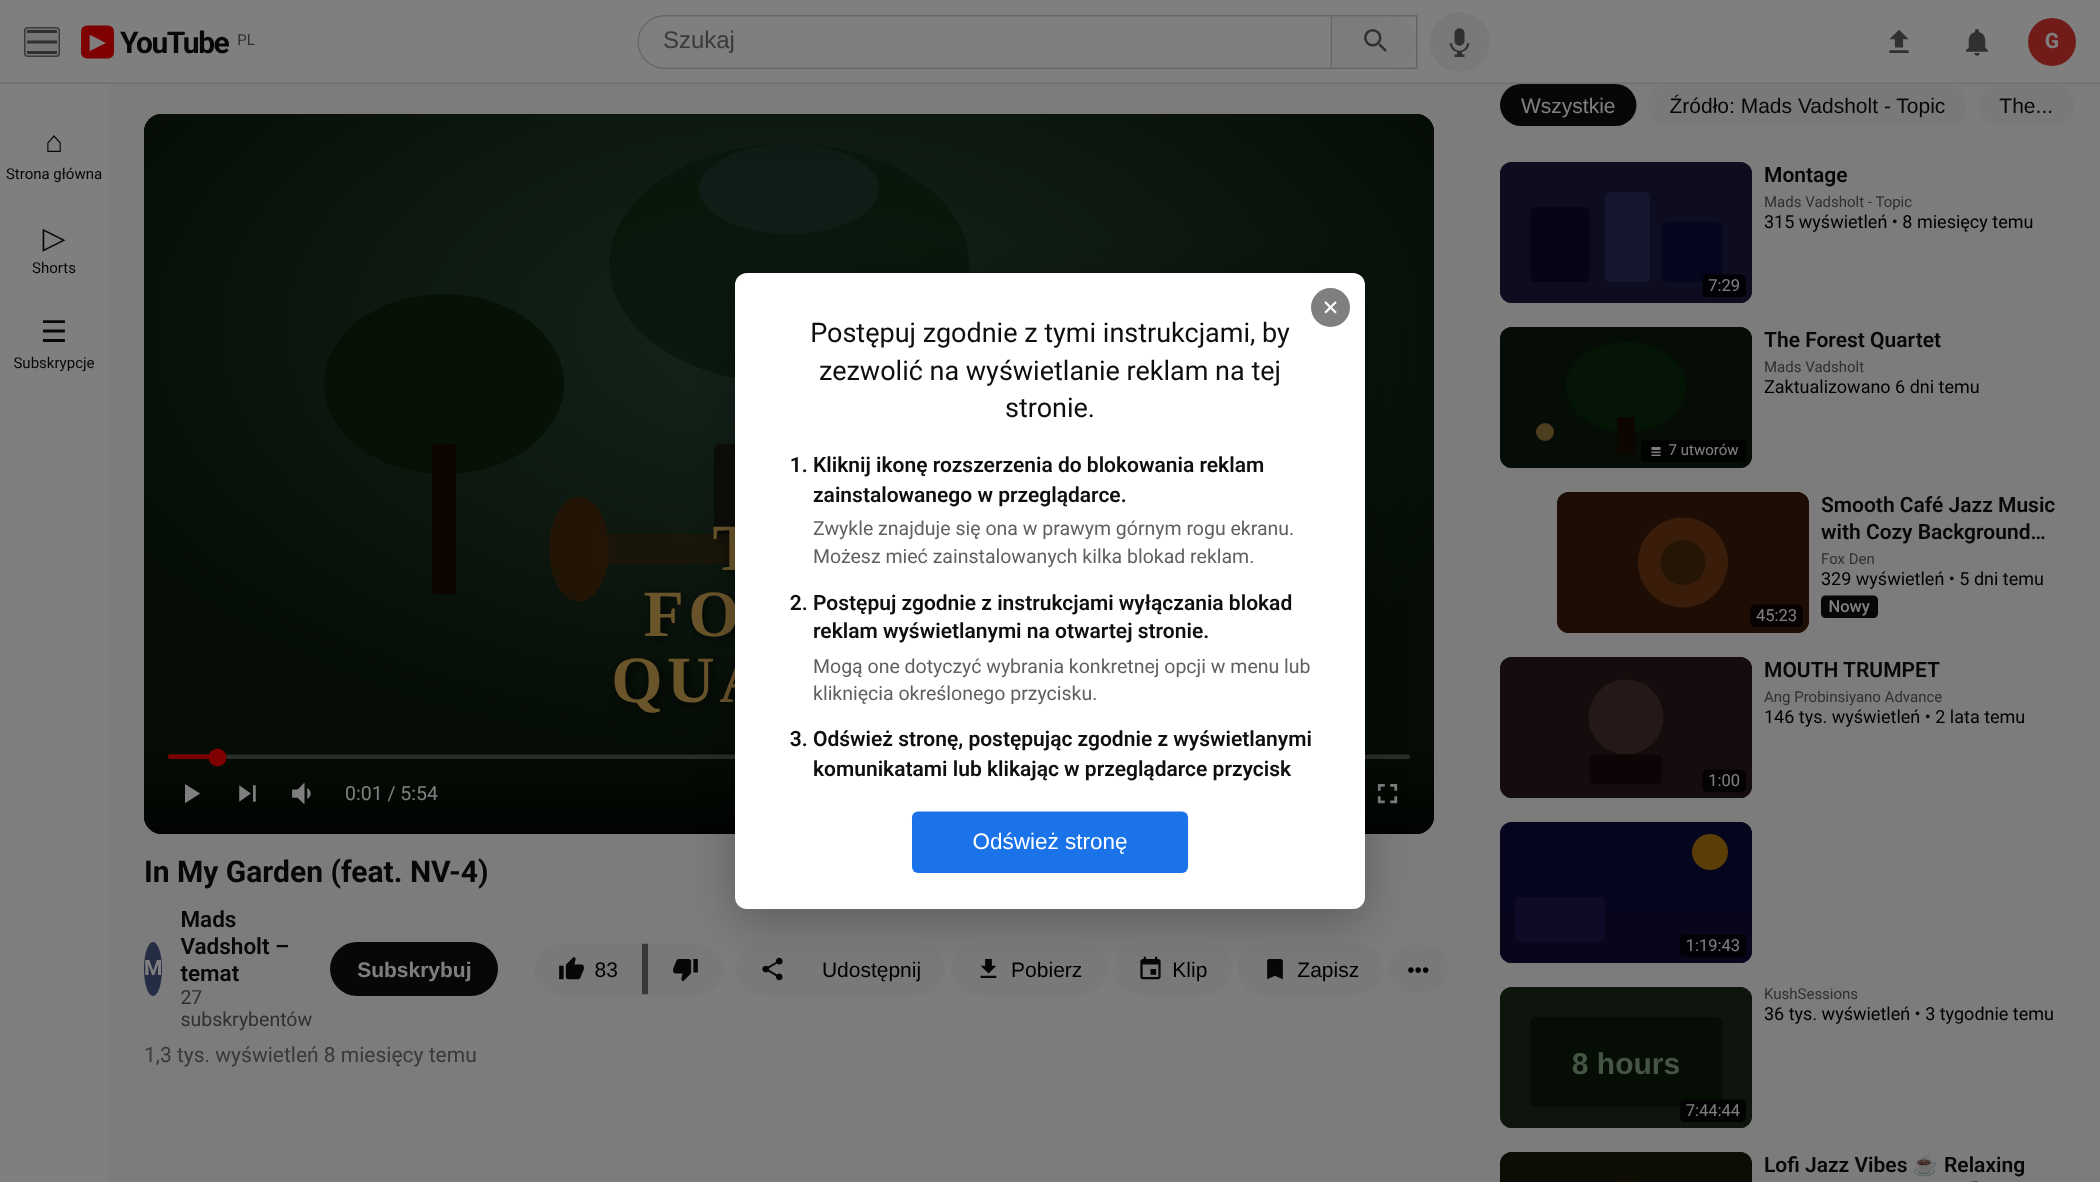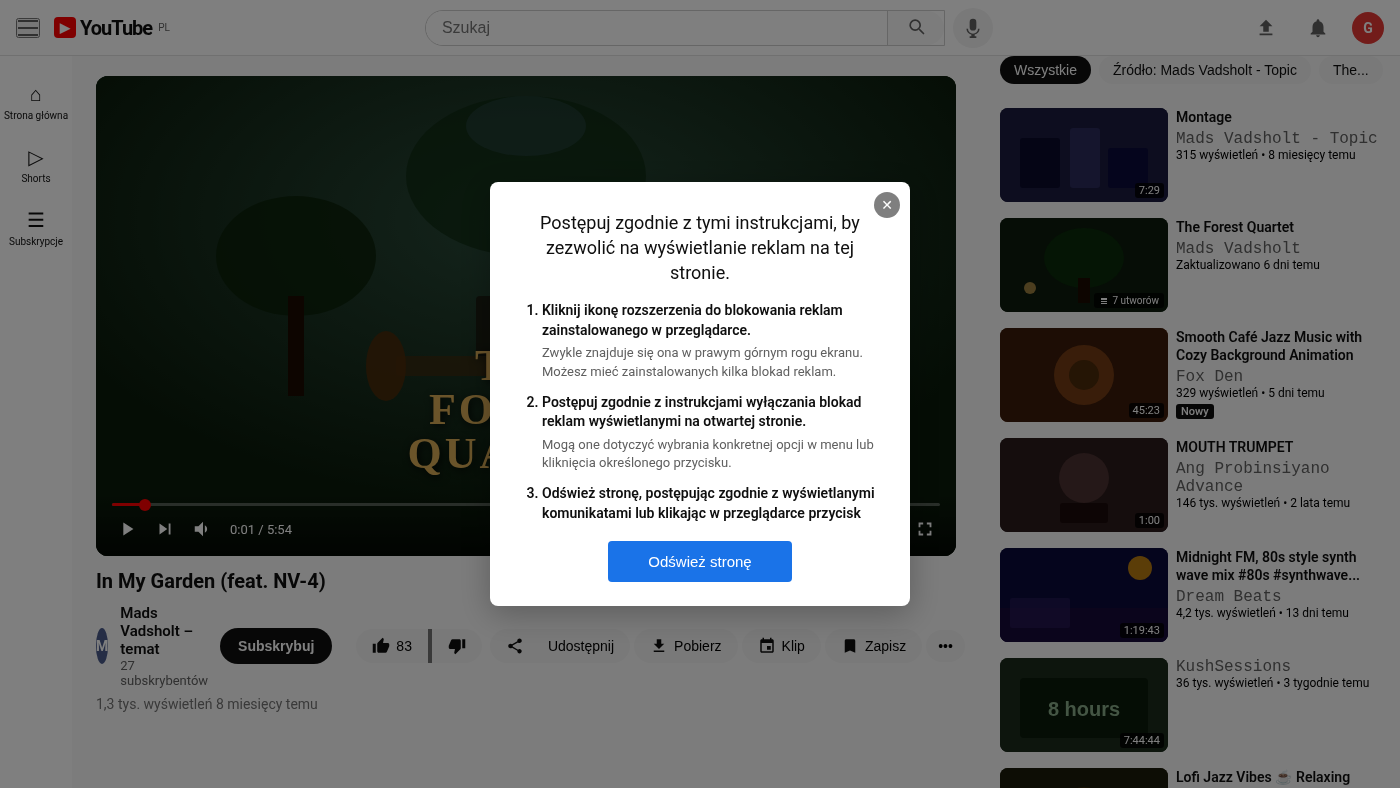--- a/index.html
+++ b/index.html
@@ -76,27 +76,27 @@
     .chip { padding:6px 14px; border-radius:20px; font-size:14px; cursor:pointer; white-space:nowrap; border:none; }
     .chip-active { background:#0f0f0f; color:#fff; }
     .chip-inactive { background:#f2f2f2; color:#0f0f0f; }
 
     .rec-list { display:flex; flex-direction:column; gap:0; }
     .rec-item { display:flex; gap:8px; padding:8px 0; cursor:pointer; }
     .rec-thumb { position:relative; width:168px; min-width:168px; height:94px; border-radius:8px; overflow:hidden; background:#1a1a2e; }
     .rec-duration { position:absolute; bottom:4px; right:4px; background:rgba(0,0,0,0.8); color:#fff; font-size:11px; padding:1px 4px; border-radius:3px; }
     .rec-info { flex:1; }
     .rec-title { font-size:14px; font-weight:600; line-height:1.3; margin-bottom:4px; display:-webkit-box; -webkit-line-clamp:2; -webkit-box-orient:vertical; overflow:hidden; }
-    .rec-channel { font-size:16px; color:#606060;font-family:Liberation Mono, monospace; }
+    .rec-channel { font-size:10px; color:#606060; }
     .rec-meta { font-size:12px; color:#000000; }
 
     
     .thumb-montage { background:linear-gradient(135deg, #1a1a3e 0%, #0a0a2a 100%); }
     .thumb-forest { background:linear-gradient(135deg, #0d1a0d 0%, #1a3a1a 100%); }
-    .thumb-cafe { background:linear-gradient(135deg, #3a1a0a 0%, #8a4a1a 100%); }
+    .thumb-cafe { background:linear-gradient(135deg, #3a1a0a 0%, #8a4a1a 100%);margin-left:38px; }
     .thumb-mouth { background:linear-gradient(135deg, #2a1a1a 0%, #0a0a1a 100%); }
     .thumb-night { background:linear-gradient(135deg, #0a0a3a 0%, #1a0a4a 100%); }
     .thumb-8hour { background:linear-gradient(135deg, #1a2a1a 0%, #0a1a0a 100%); }
     .thumb-lofi { background:linear-gradient(135deg, #1a1a0a 0%, #3a2a0a 100%); }
 
     
     .modal-overlay {
       position:fixed; top:0; left:0; right:0; bottom:0;
       background:rgba(0,0,0,0.5); z-index:999;
       display:flex; align-items:center; justify-content:center;
@@ -454,25 +454,20 @@
       <div class="rec-item">
         <div class="rec-thumb thumb-night">
           <svg width="168" height="94" viewBox="0 0 168 94">
               <rect width="168" height="94" fill="#0a0a3a"></rect>
               <rect x="0" y="60" width="168" height="34" fill="#1a0a3a" opacity="0.8"></rect>
               <circle cx="140" cy="20" r="12" fill="#ffaa00" opacity="0.7"></circle>
               <rect x="10" y="50" width="60" height="30" fill="#2a1a5a" opacity="0.6" rx="2"></rect>
             </svg>
           <span class="rec-duration">1:19:43</span>
         </div>
-        <div class="rec-info">
-          <div class="rec-title">Midnight FM, 80s style synth wave mix #80s #synthwave...</div>
-          <div class="rec-channel">Dream Beats</div>
-          <div class="rec-meta">4,2 tys. wyświetleń • 13 dni temu</div>
-        </div>
       </div>
 
       <div class="rec-item">
         <div class="rec-thumb thumb-8hour">
           <svg width="168" height="94" viewBox="0 0 168 94">
               <rect width="168" height="94" fill="#1a2a1a"></rect>
               <rect x="20" y="20" width="128" height="60" fill="#0a1a0a" rx="4"></rect>
               <text x="84" y="58" text-anchor="middle" fill="#88aa88" font-size="20" font-weight="bold" font-family="Arial">8 hours</text>
             </svg>
           <span class="rec-duration">7:44:44</span>

